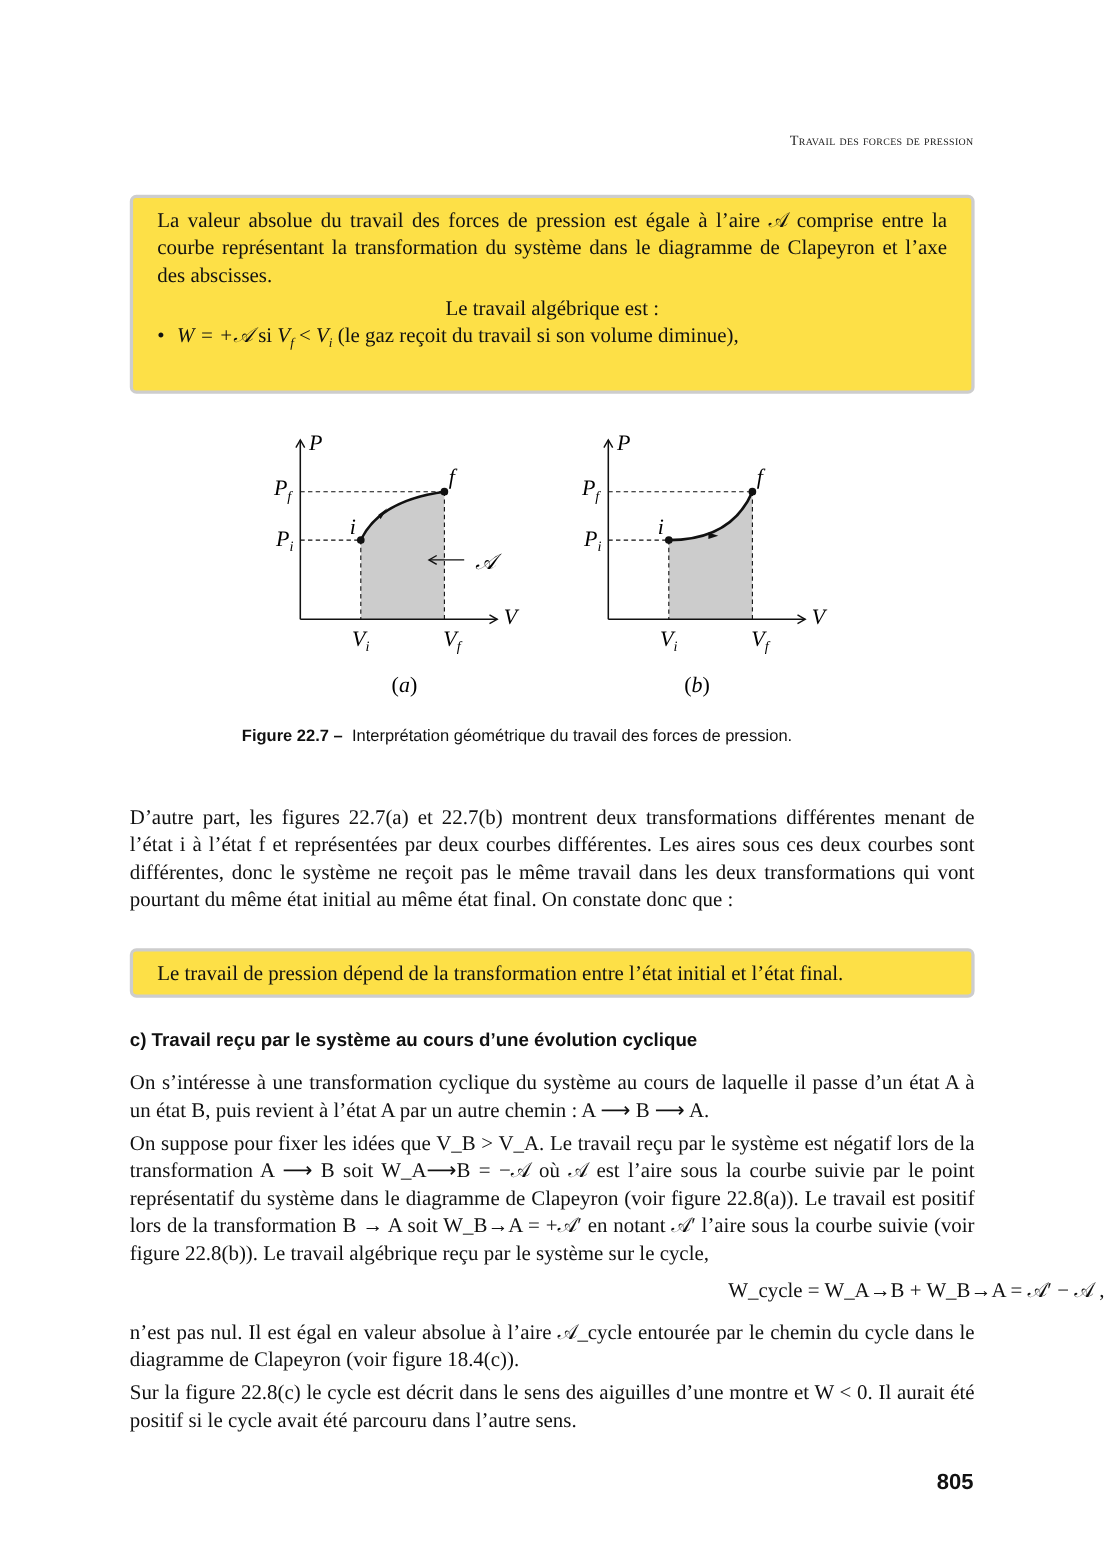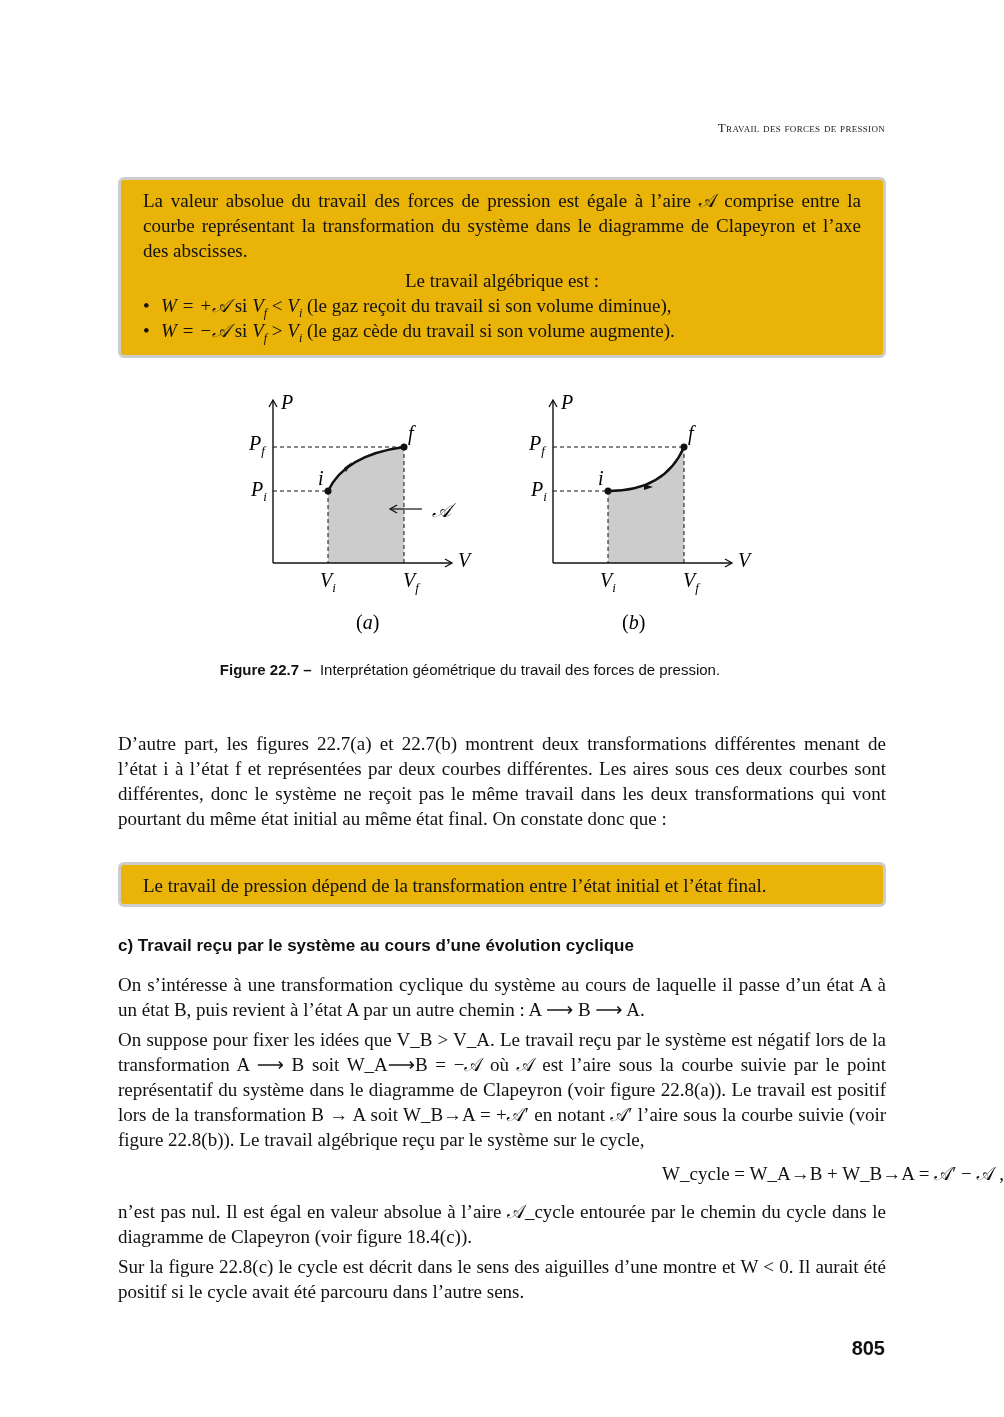--- a/index.html
+++ b/index.html
@@ -4,21 +4,21 @@
 <style>
   html, body { margin: 0; padding: 0; background: #ffffff; }
   body { width: 1004px; height: 1417px; position: relative; overflow: hidden; color: #111; }
   .running-head {
     position: absolute; top: 120px; right: 119px;
     font-family: "Liberation Serif", serif; font-size: 13px; letter-spacing: 0.3px;
     font-variant: small-caps; color: #222;
   }
   .box {
     position: absolute; left: 118px; width: 768px;
-    background: #eab308; border: 3px solid #cdcdcd; border-radius: 6px;
+    background: #fde047; border: 3px solid #cdcdcd; border-radius: 6px;
     box-sizing: border-box;
     font-family: "Liberation Serif", serif; font-size: 19px; line-height: 25px; color: #111;
   }
   .box1 { top: 177px; height: 181px; padding: 8px 22px 0 22px; }
   .box2 { top: 862px; height: 45px; padding: 8px 22px 0 22px; }
   .box p { margin: 0; }
   .box .gap { margin-top: 5px; text-align: center; }
   .bullet { margin: 0; padding-left: 0; }
   .bullet .dot { display: inline-block; width: 18px; }
   .math { font-style: italic; }
@@ -50,21 +50,20 @@
 </style>
 </head>
 <body>
 
 <div class="running-head">Travail des forces de pression</div>
 
 <div class="box box1">
   <p style="text-align:justify" id="b1p1">La valeur absolue du travail des forces de pression est égale à l’aire 𝒜 comprise entre la courbe représentant la transformation du système dans le diagramme de Clapeyron et l’axe des abscisses.</p>
   <p class="gap">Le travail algébrique est :</p>
   <p class="bullet" id="b1bullet0"><span class="dot">•</span><span class="math">W = +𝒜</span> si <span class="math">V</span><sub class="math">f</sub> &lt; <span class="math">V</span><sub class="math">i</sub> (le gaz reçoit du travail si son volume diminue),</p>
-  <p class="bullet" id="b1bullet1"><span class="dot">•</span><span class="math">W = −𝒜</span> si <span class="math">V</span><sub class="math">f</sub> &gt; <span class="math">V</span><sub class="math">i</sub> (le gaz cède du travail si son volume augmente).</p>
 </div>
 
 <svg class="fig-svg" width="1004" height="270" viewBox="0 380 1004 270" xmlns="http://www.w3.org/2000/svg">
   <defs>
     <marker id="arrowOpen" markerWidth="10" markerHeight="10" refX="8" refY="5" orient="auto" markerUnits="userSpaceOnUse">
       <path d="M1,1 L8,5 L1,9" fill="none" stroke="#111" stroke-width="1.3"></path>
     </marker>
   </defs>
 
   <g>

